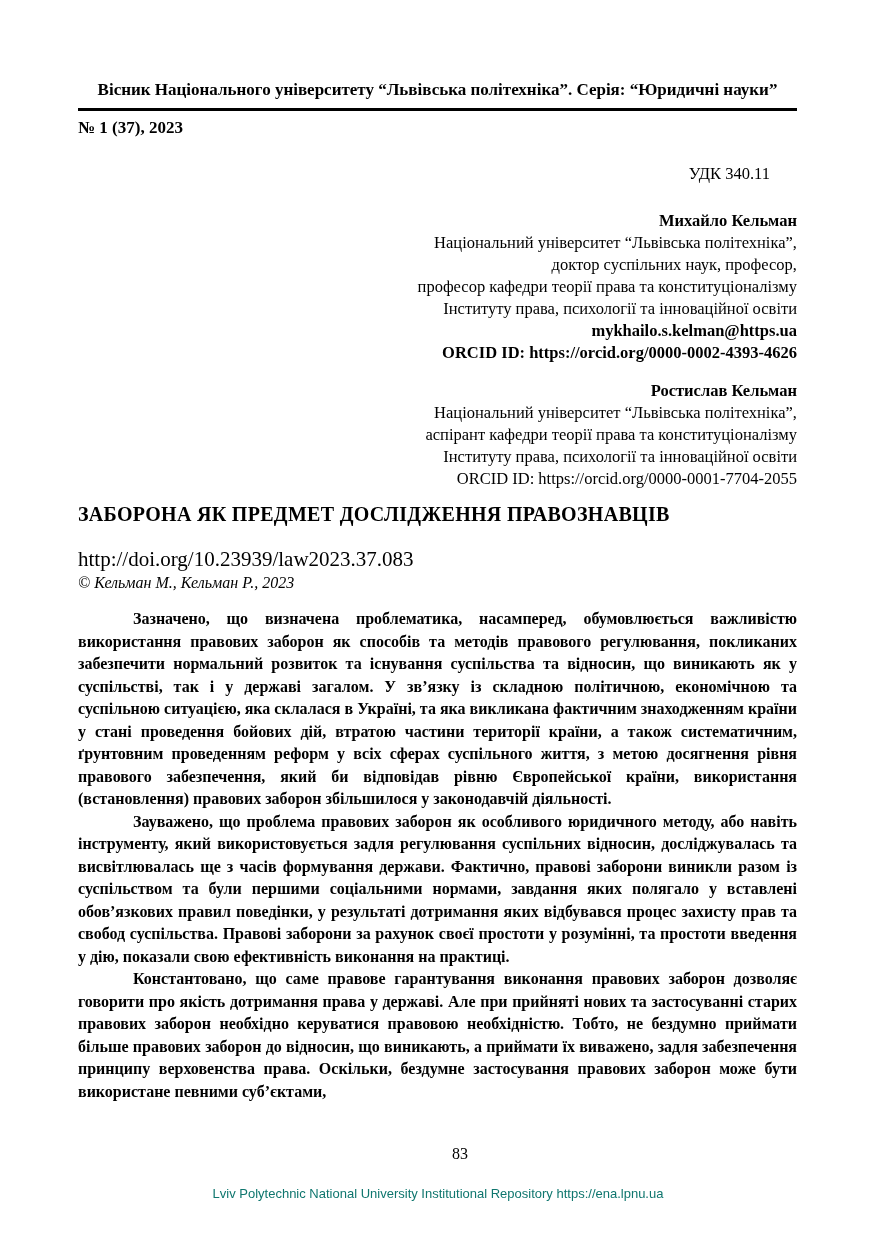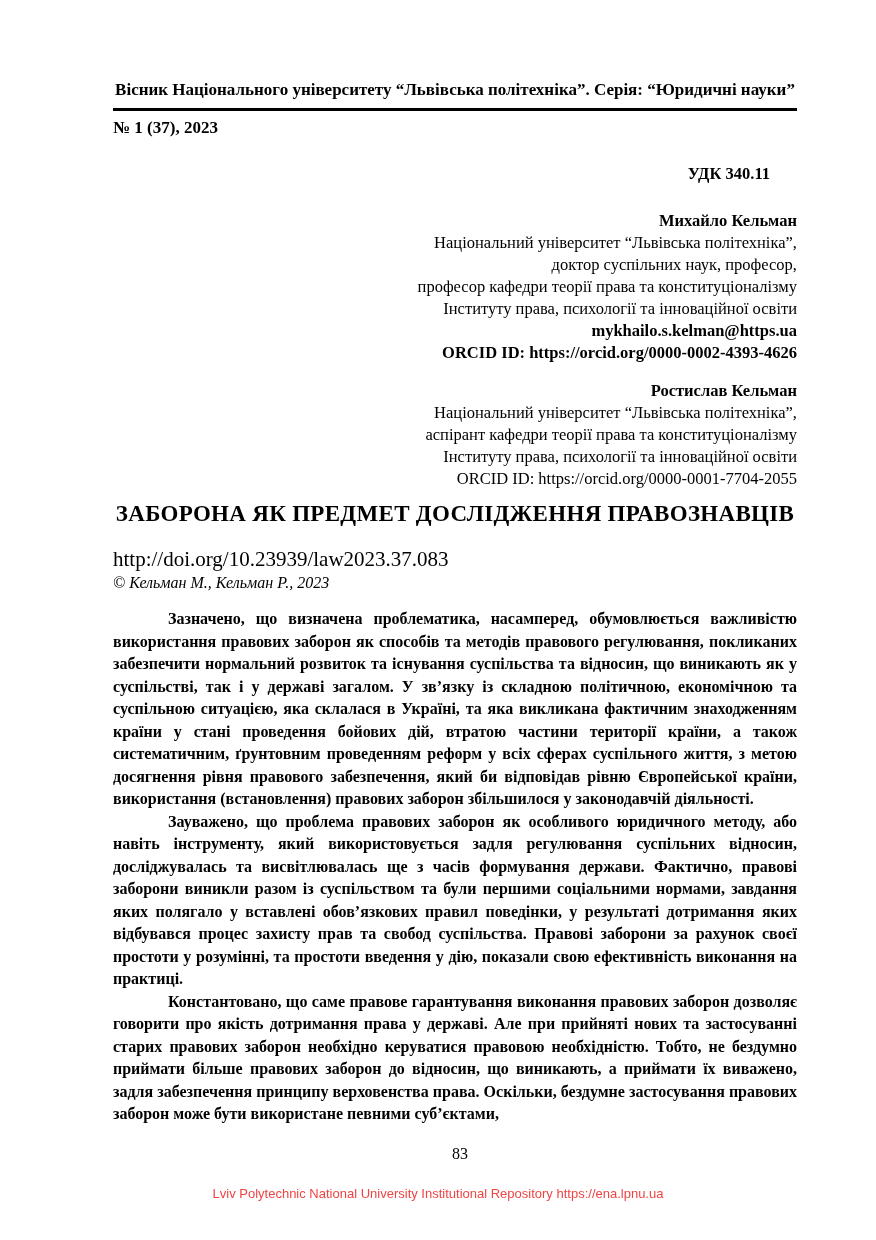--- a/index.html
+++ b/index.html
@@ -5,21 +5,20 @@
   html, body { margin: 0; padding: 0; background: #ffffff; }
   .page {
     position: relative;
     width: 876px;
     height: 1240px;
     background: #ffffff;
     color: #000000;
     font-family: "Liberation Serif", serif;
     overflow: hidden;
     box-sizing: border-box;
-    padding-left: 35px;
   }
   .content {
     padding: 80px 79px 0 78px;
   }
   
   .journal-title {
     font-size: 17px;
     line-height: 20px;
     font-weight: bold;
     text-align: center;
@@ -34,41 +33,40 @@
     font-size: 17px;
     line-height: 20px;
     font-weight: bold;
     margin-top: 7px;
   }
   
   .udc {
     margin-top: 26px;
     font-size: 16.5px;
     line-height: 20px;
-    font-weight: bold;
+    font-weight: normal;
     text-align: right;
     padding-right: 27px;
   }
   
   .author-block {
     text-align: right;
     font-size: 16.5px;
     line-height: 22px;
   }
   .author-block.first { margin-top: 26px; }
   .author-block.second { margin-top: 16px; }
   .author-name { font-weight: bold; }
   .bold-line { font-weight: bold; }
   
   .article-title {
     margin: 12px 0 0 0;
-    font-size: 23px;
+    font-size: 20px;
     line-height: 24px;
     font-weight: bold;
-    text-align: center;
     letter-spacing: 0.3px;
   }
   .doi-line {
     margin-top: 24px;
     font-size: 21px;
     line-height: 19px;
   }
   .copyright-line {
     margin-top: 4px;
     font-size: 16px;
@@ -100,21 +98,21 @@
   }
   .repo-footer {
     position: absolute;
     top: 1186px;
     left: 0;
     right: 0;
     text-align: center;
     font-family: "Liberation Sans", sans-serif;
     font-size: 13px;
     line-height: 16px;
-    color: #ef4444;
+    color: #0f766e;
   }
 </style>
 </head>
 <body>
 
 <div class="page">
   <div class="content">
 
     <header>
       <div class="journal-title">Вісник Національного університету “Львівська політехніка”. Серія: “Юридичні науки”</div>

